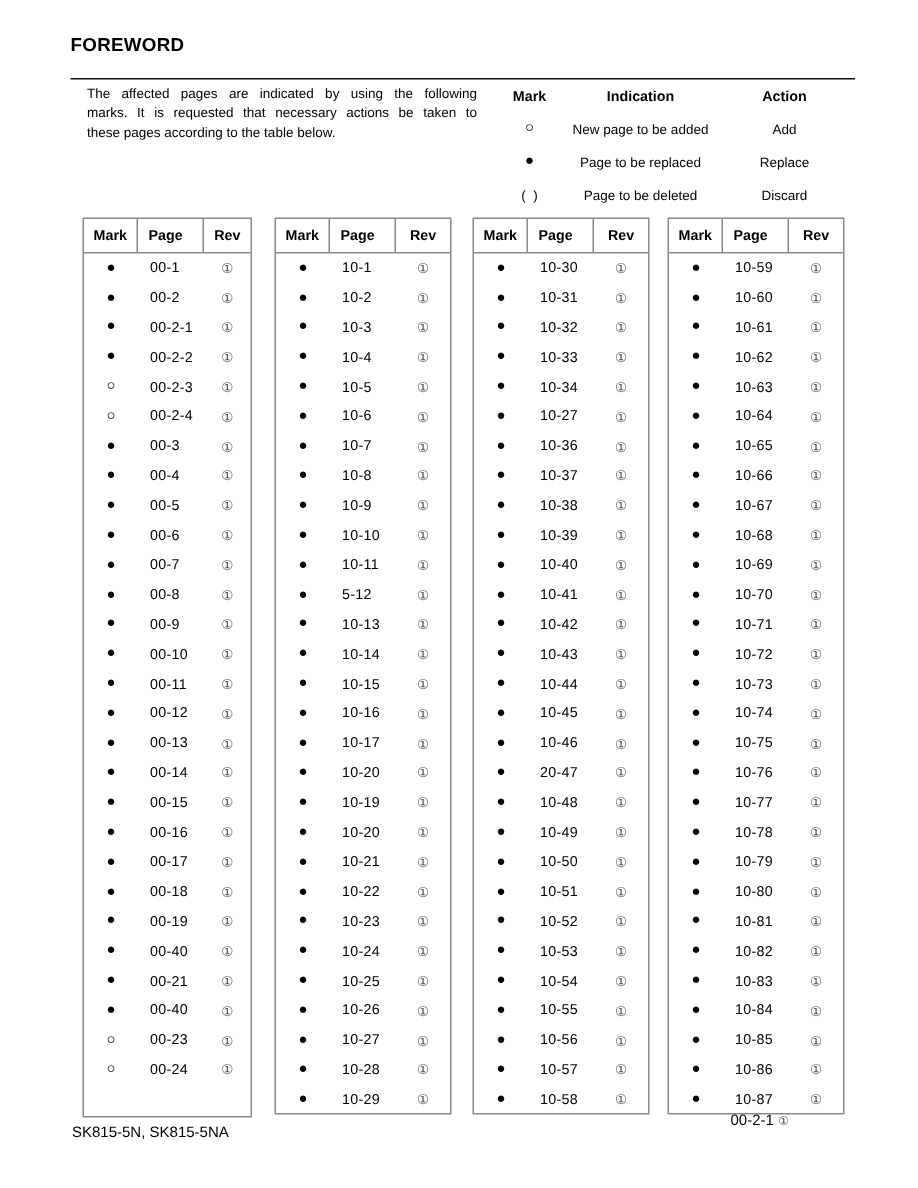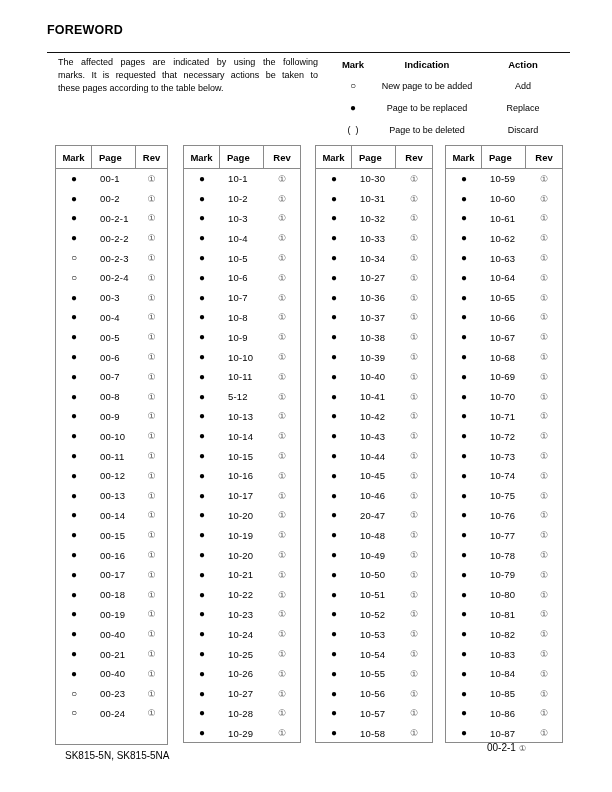--- a/index.html
+++ b/index.html
@@ -51,21 +51,21 @@
   .h-page { width:44px; padding-left:7px; }
   .h-rev  { flex:1; justify-content:center;text-align:right; }
 
   .tbody { display:flex; flex-direction:column; }
   .trow { display:flex; height:19.8px; flex:0 0 auto; align-items:center; font-size:9.5px; }
   .c-mark { width:36px; text-align:center; font-size:10px; line-height:1; }
   .c-page { width:44px; padding-left:8px; box-sizing:border-box; letter-spacing:0.2px; }
   .c-rev  { flex:1; text-align:center; font-size:9px; color:#555; }
 
   
-  .footer-left  { position:absolute; left:65px; top:750px; font-size:10px; }
+  .footer-left  { position:absolute; left:48px; top:750px; font-size:10px; }
   .footer-right { position:absolute; left:487px; top:742px; font-size:10px; }
   .footer-rev   { font-size:8px; color:#555; margin-left:3px; }
 </style>
 </head>
 <body>
 
 <div class="page">
 
   <div class="title-wrap">
     <div class="title">FOREWORD</div>

